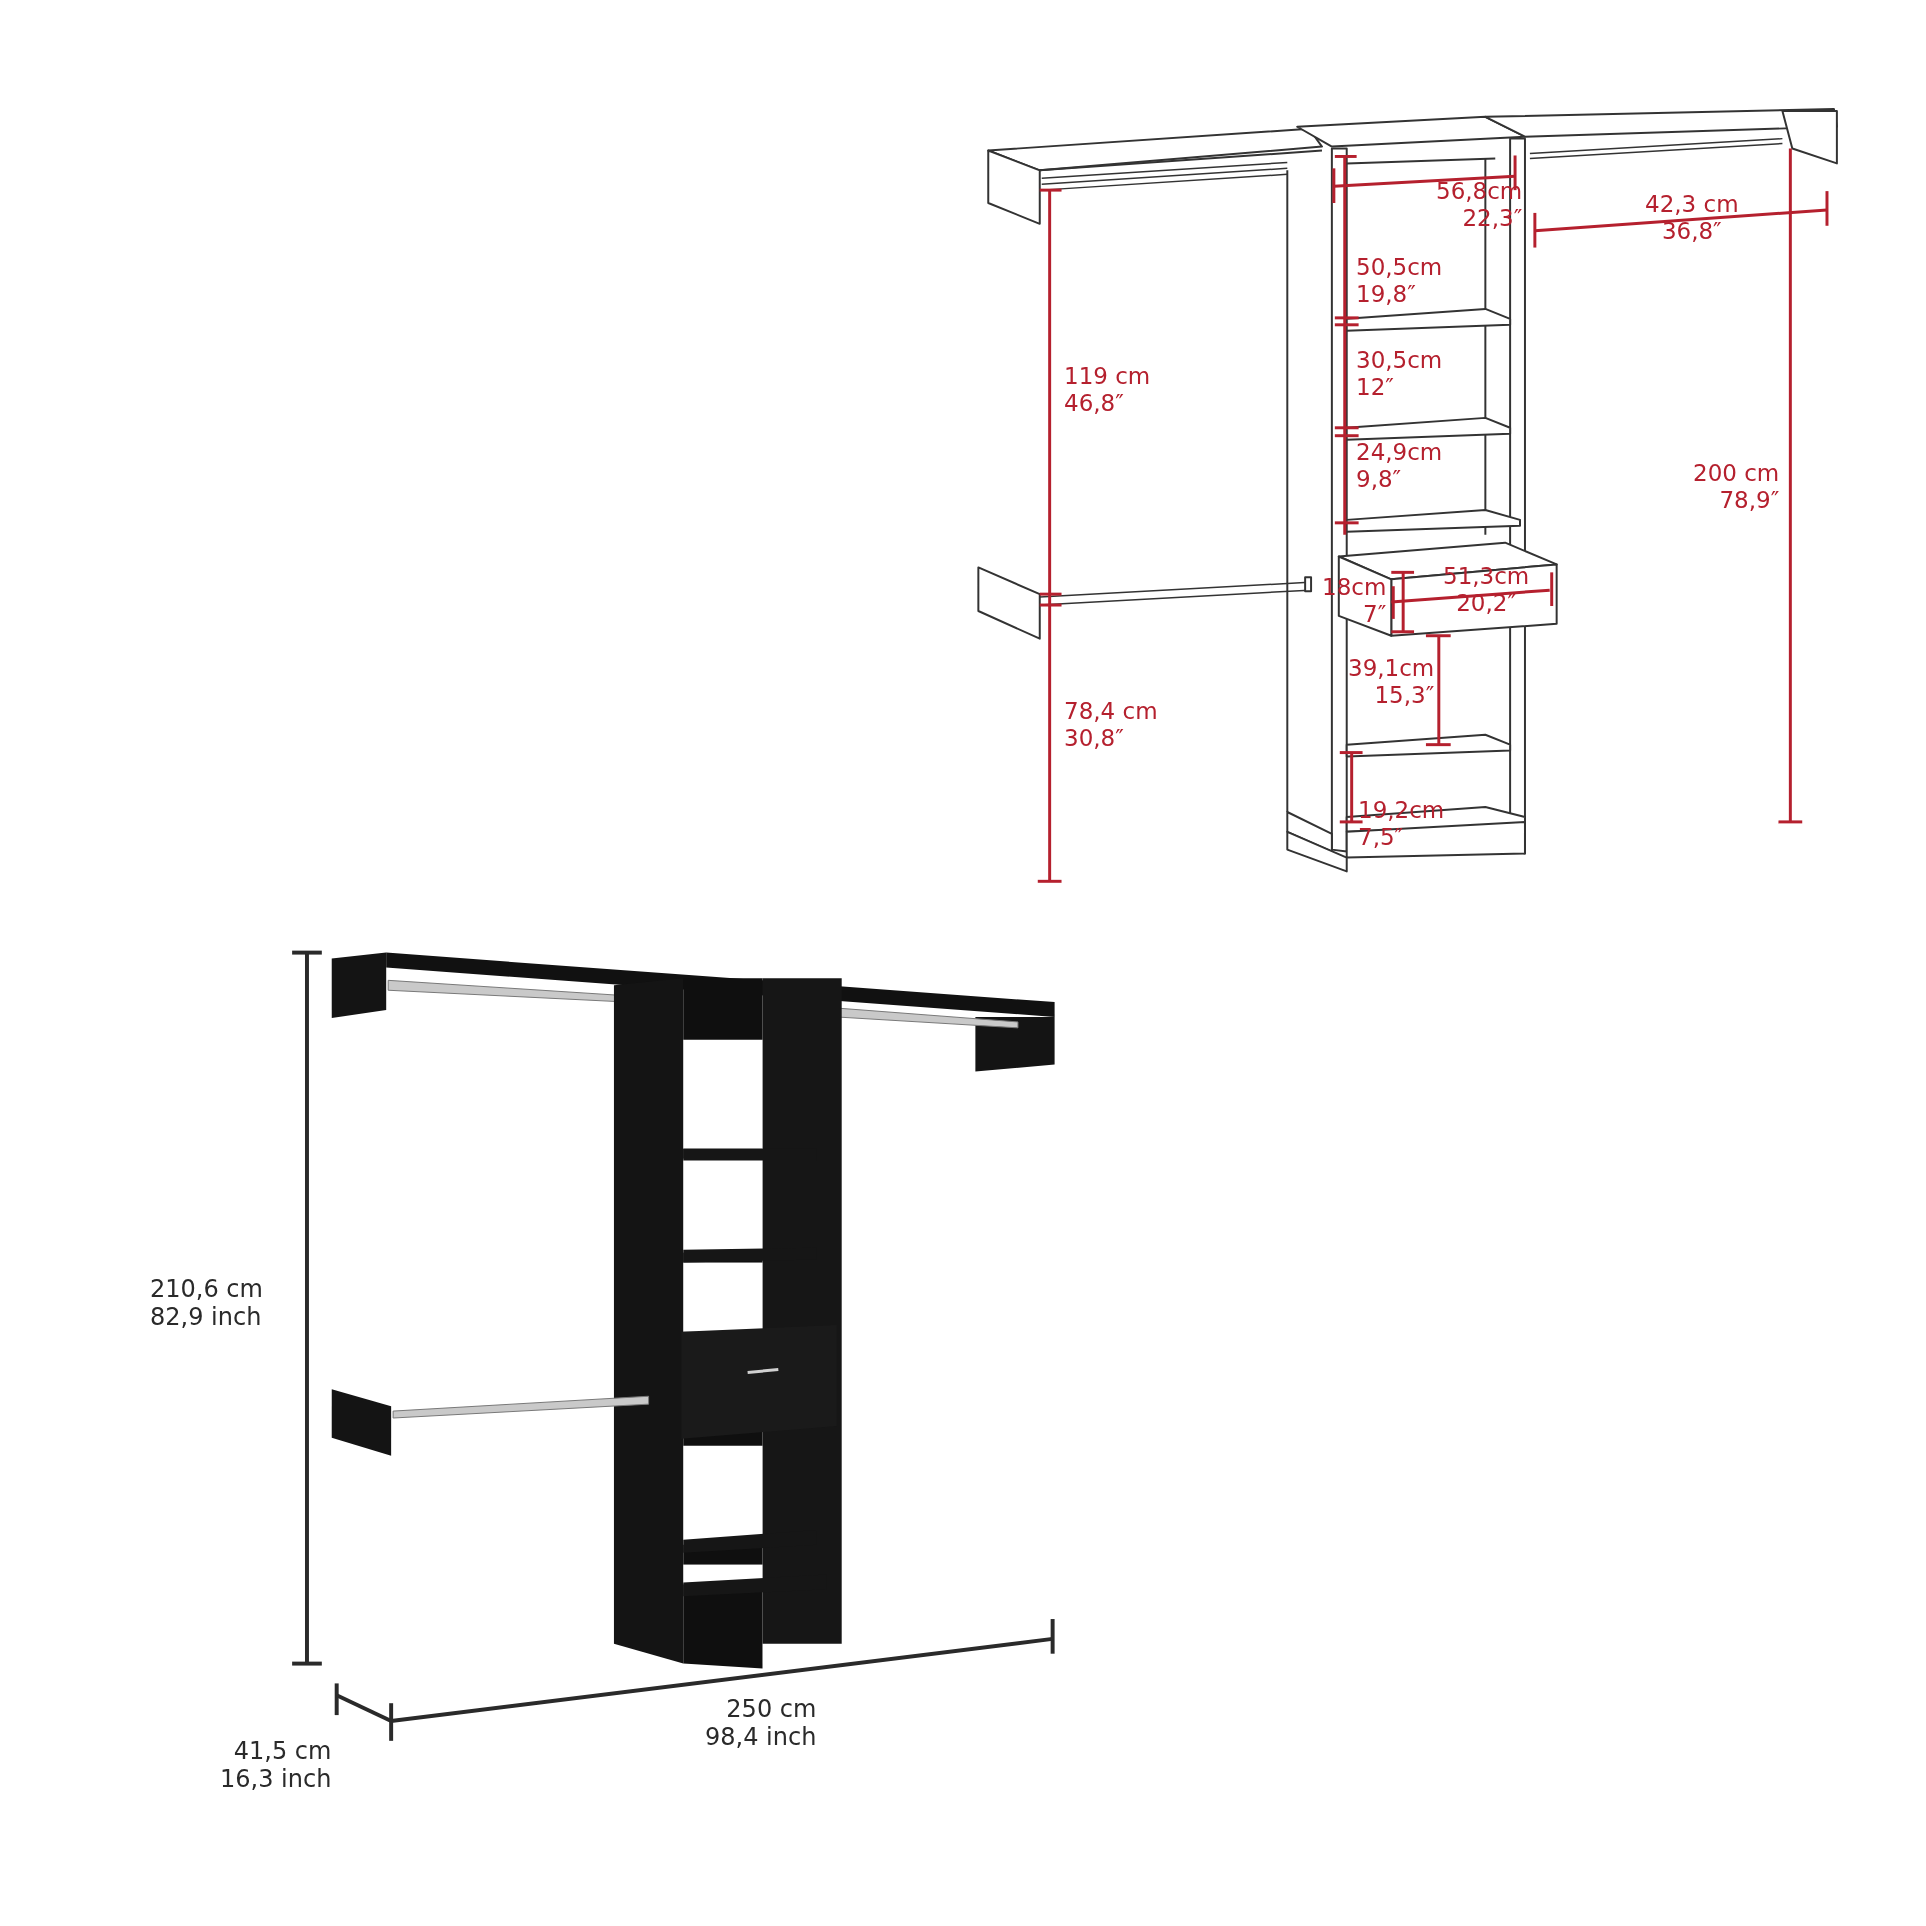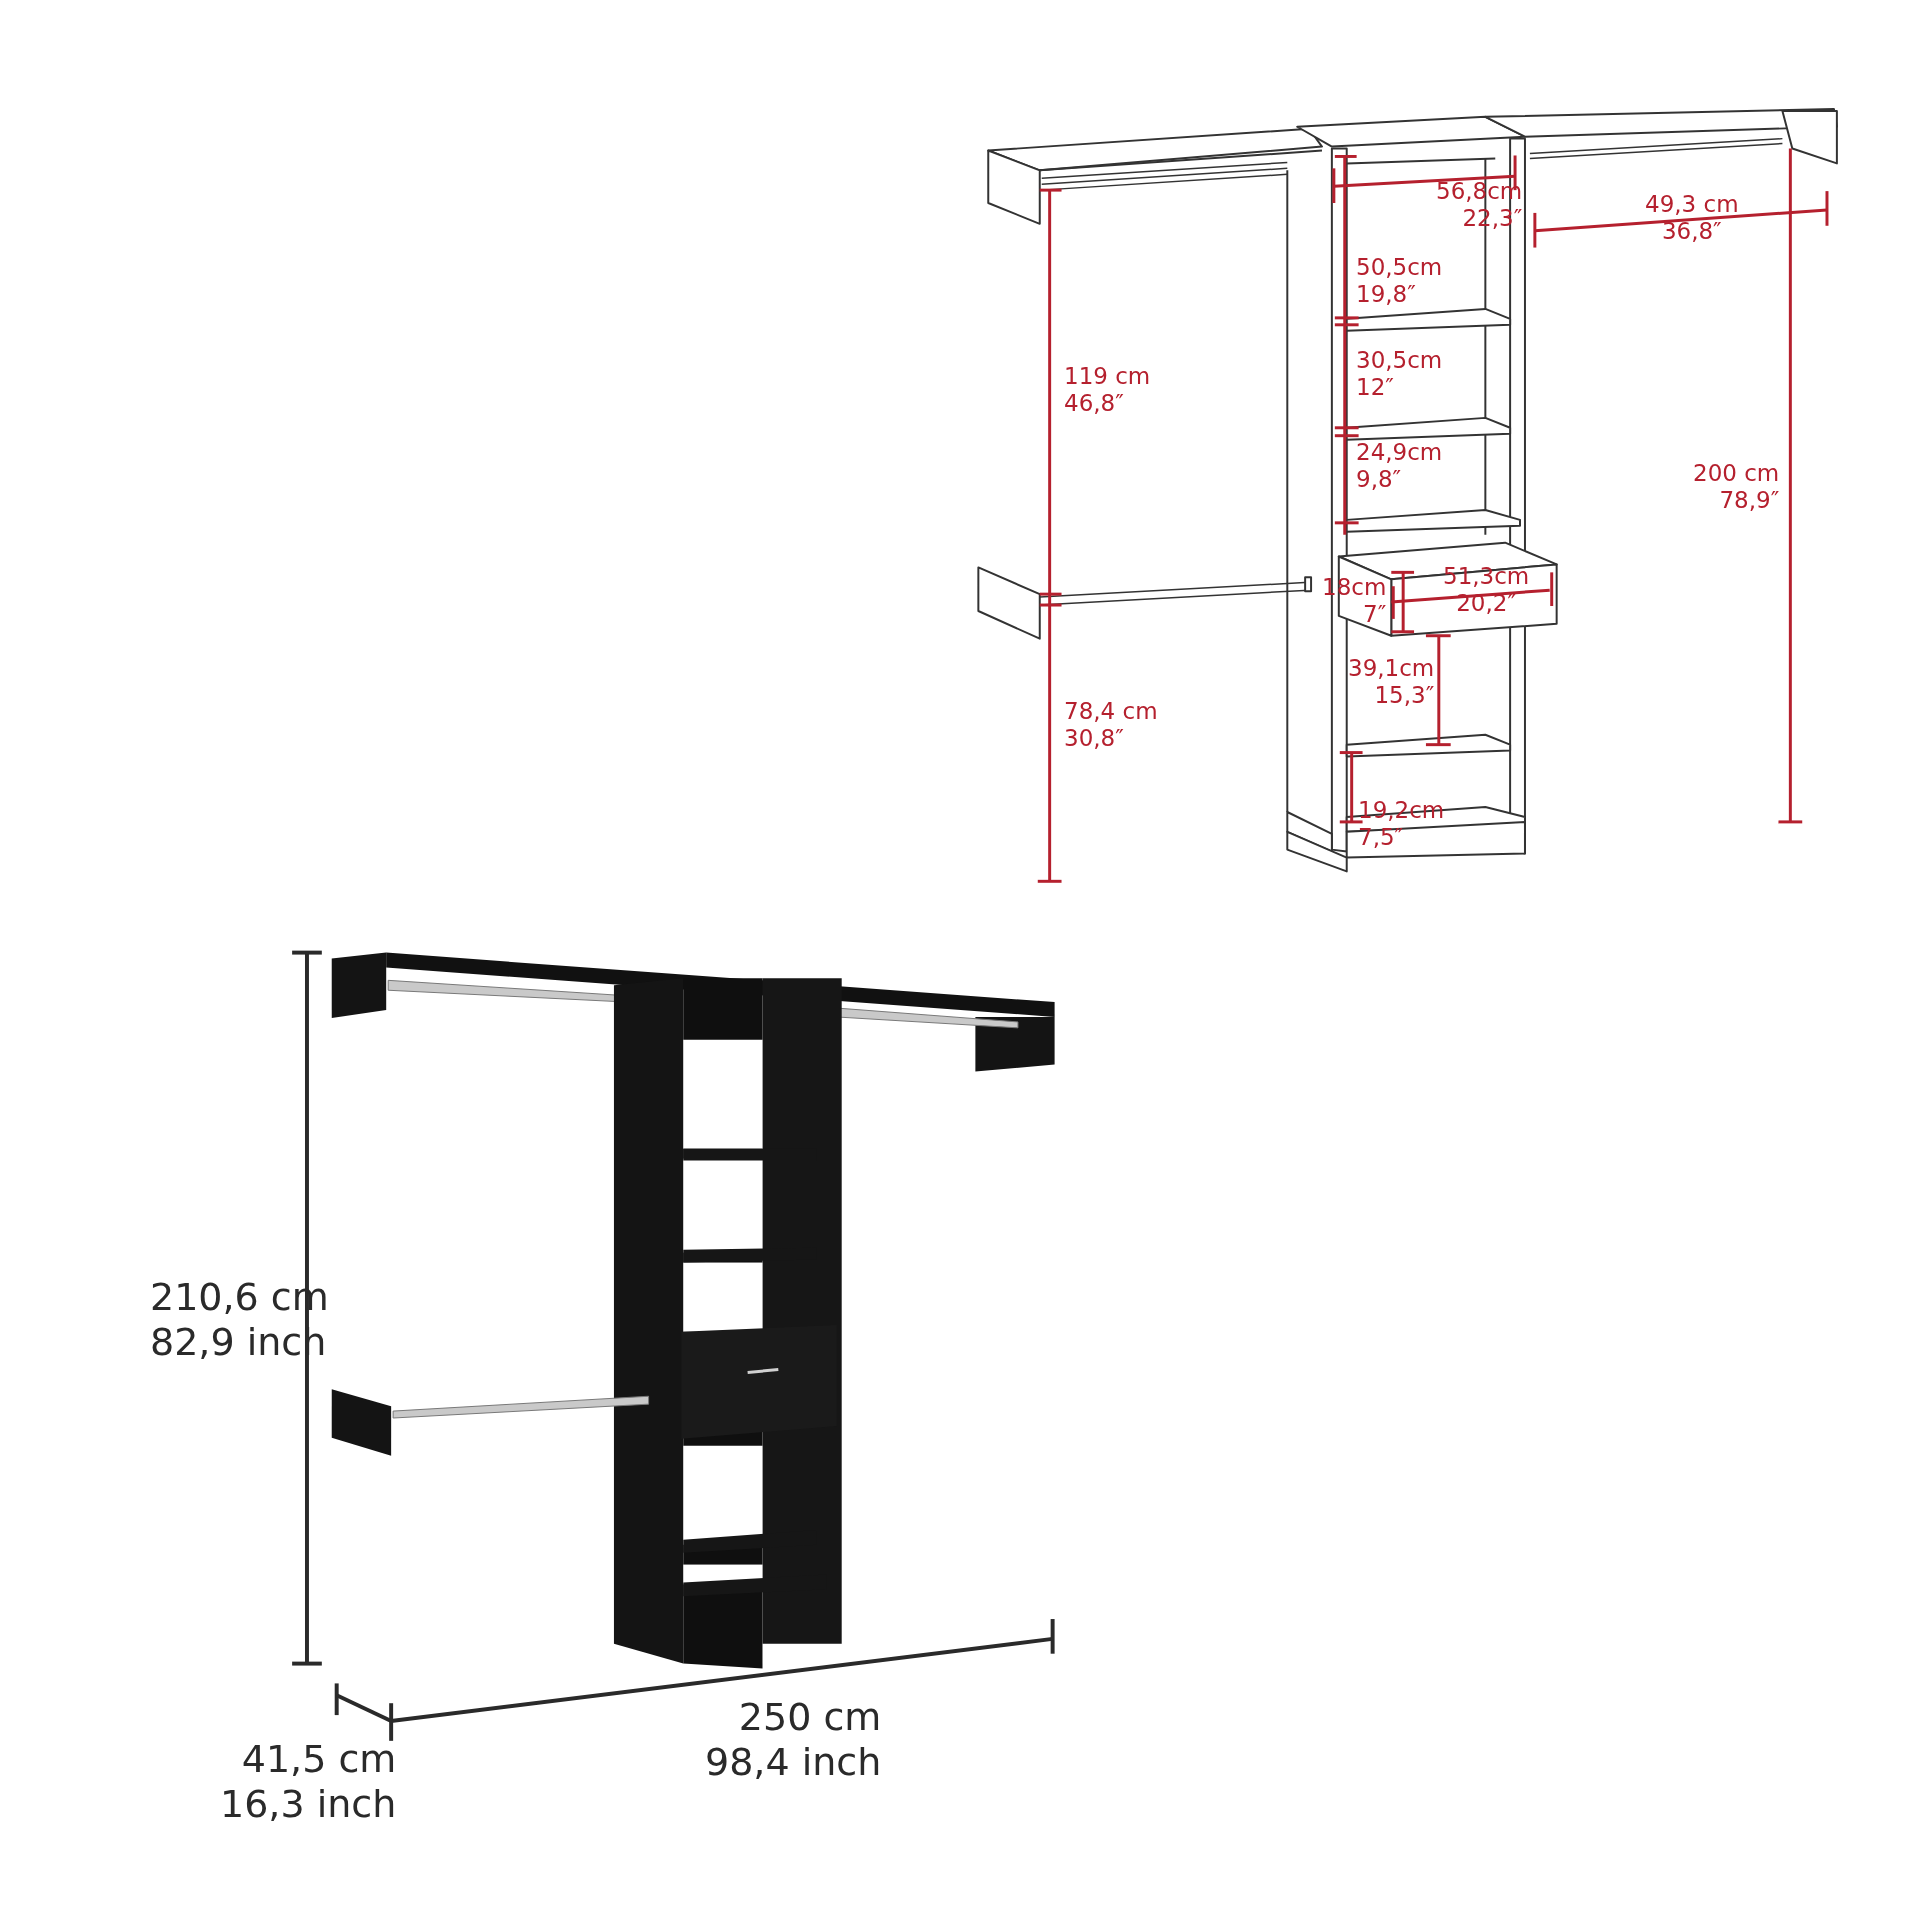--- a/index.html
+++ b/index.html
@@ -1,21 +1,21 @@
 <!DOCTYPE html>
 <html><head>
 <meta charset="utf-8">
 <style>
   html, body { margin: 0; padding: 0; background: #ffffff; }
   body { width: 1927px; height: 1927px; position: relative; overflow: hidden; font-family: "Liberation Sans", sans-serif; }
   #stage { position: absolute; left: 0; top: 0; width: 1927px; height: 1353px; }
   svg { position: absolute; left: 0; top: 0; }
   .lbl { position: absolute; white-space: nowrap; line-height: 1.18; font-family: "DejaVu Sans", sans-serif; }
   .red { color: #b5202e; font-size: 23px; }
-  .blk { color: #2a2a2a; font-size: 38px; }
+  .blk { color: #2a2a2a; font-size: 24px; }
   .r { text-align: right; }
   .c { text-align: center; }
 </style>
 </head>
 <body>
 
 <div id="stage">
 
   <svg width="1927" height="1927" viewBox="0 0 1946 1946">
     <g fill="#ffffff" stroke="#333" stroke-width="2" stroke-linejoin="round">
@@ -147,21 +147,21 @@
       <line x1="395" y1="1738" x2="1063" y2="1655"></line>
       <line x1="1063" y1="1635" x2="1063" y2="1670"></line>
     </g>
   </svg>
 
   <div class="lbl red" style="left:1436px;top:178px;">
     <div class="r">56,8cm</div>
     <div class="r">22,3″</div>
   </div>
   <div class="lbl red c" style="left:1645px;top:191px;">
-    <div>49,3 cm</div>
+    <div>42,3 cm</div>
     <div>36,8″</div>
   </div>
   <div class="lbl red" style="left:1064px;top:363px;">
     <div>119 cm</div>
     <div>46,8″</div>
   </div>
   <div class="lbl red" style="left:1356px;top:254px;">
     <div>50,5cm</div>
     <div>19,8″</div>
   </div>

